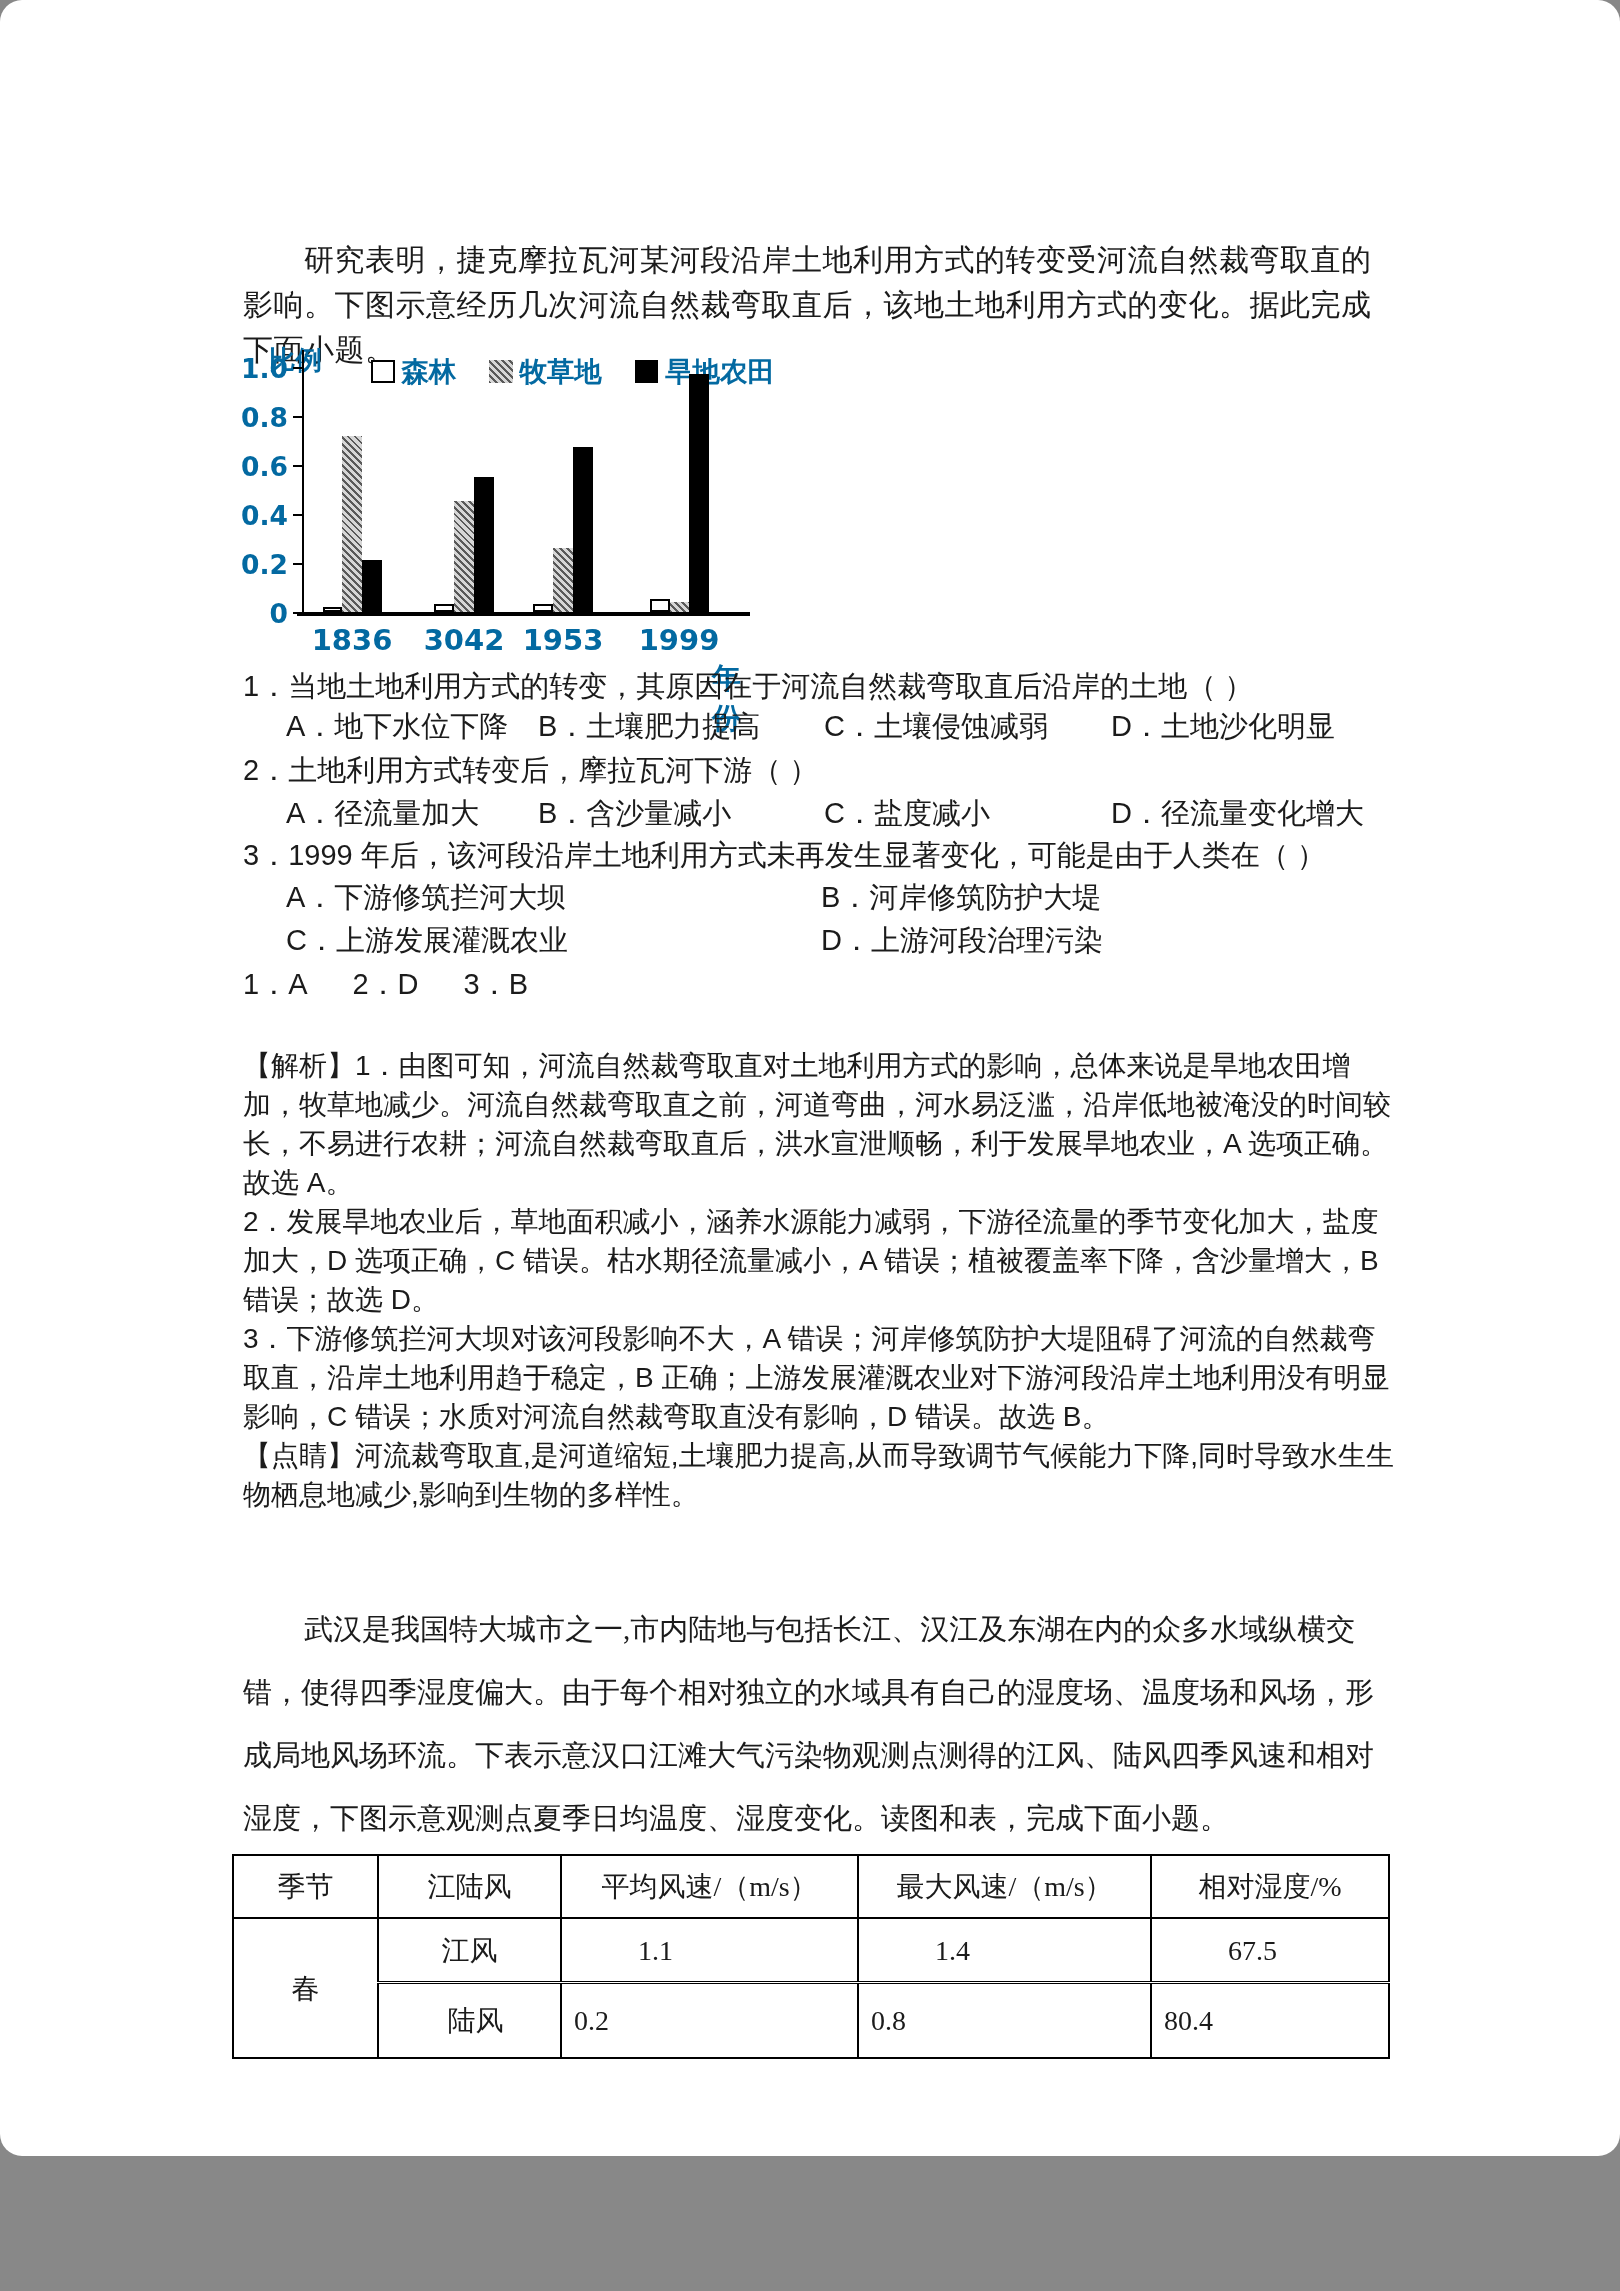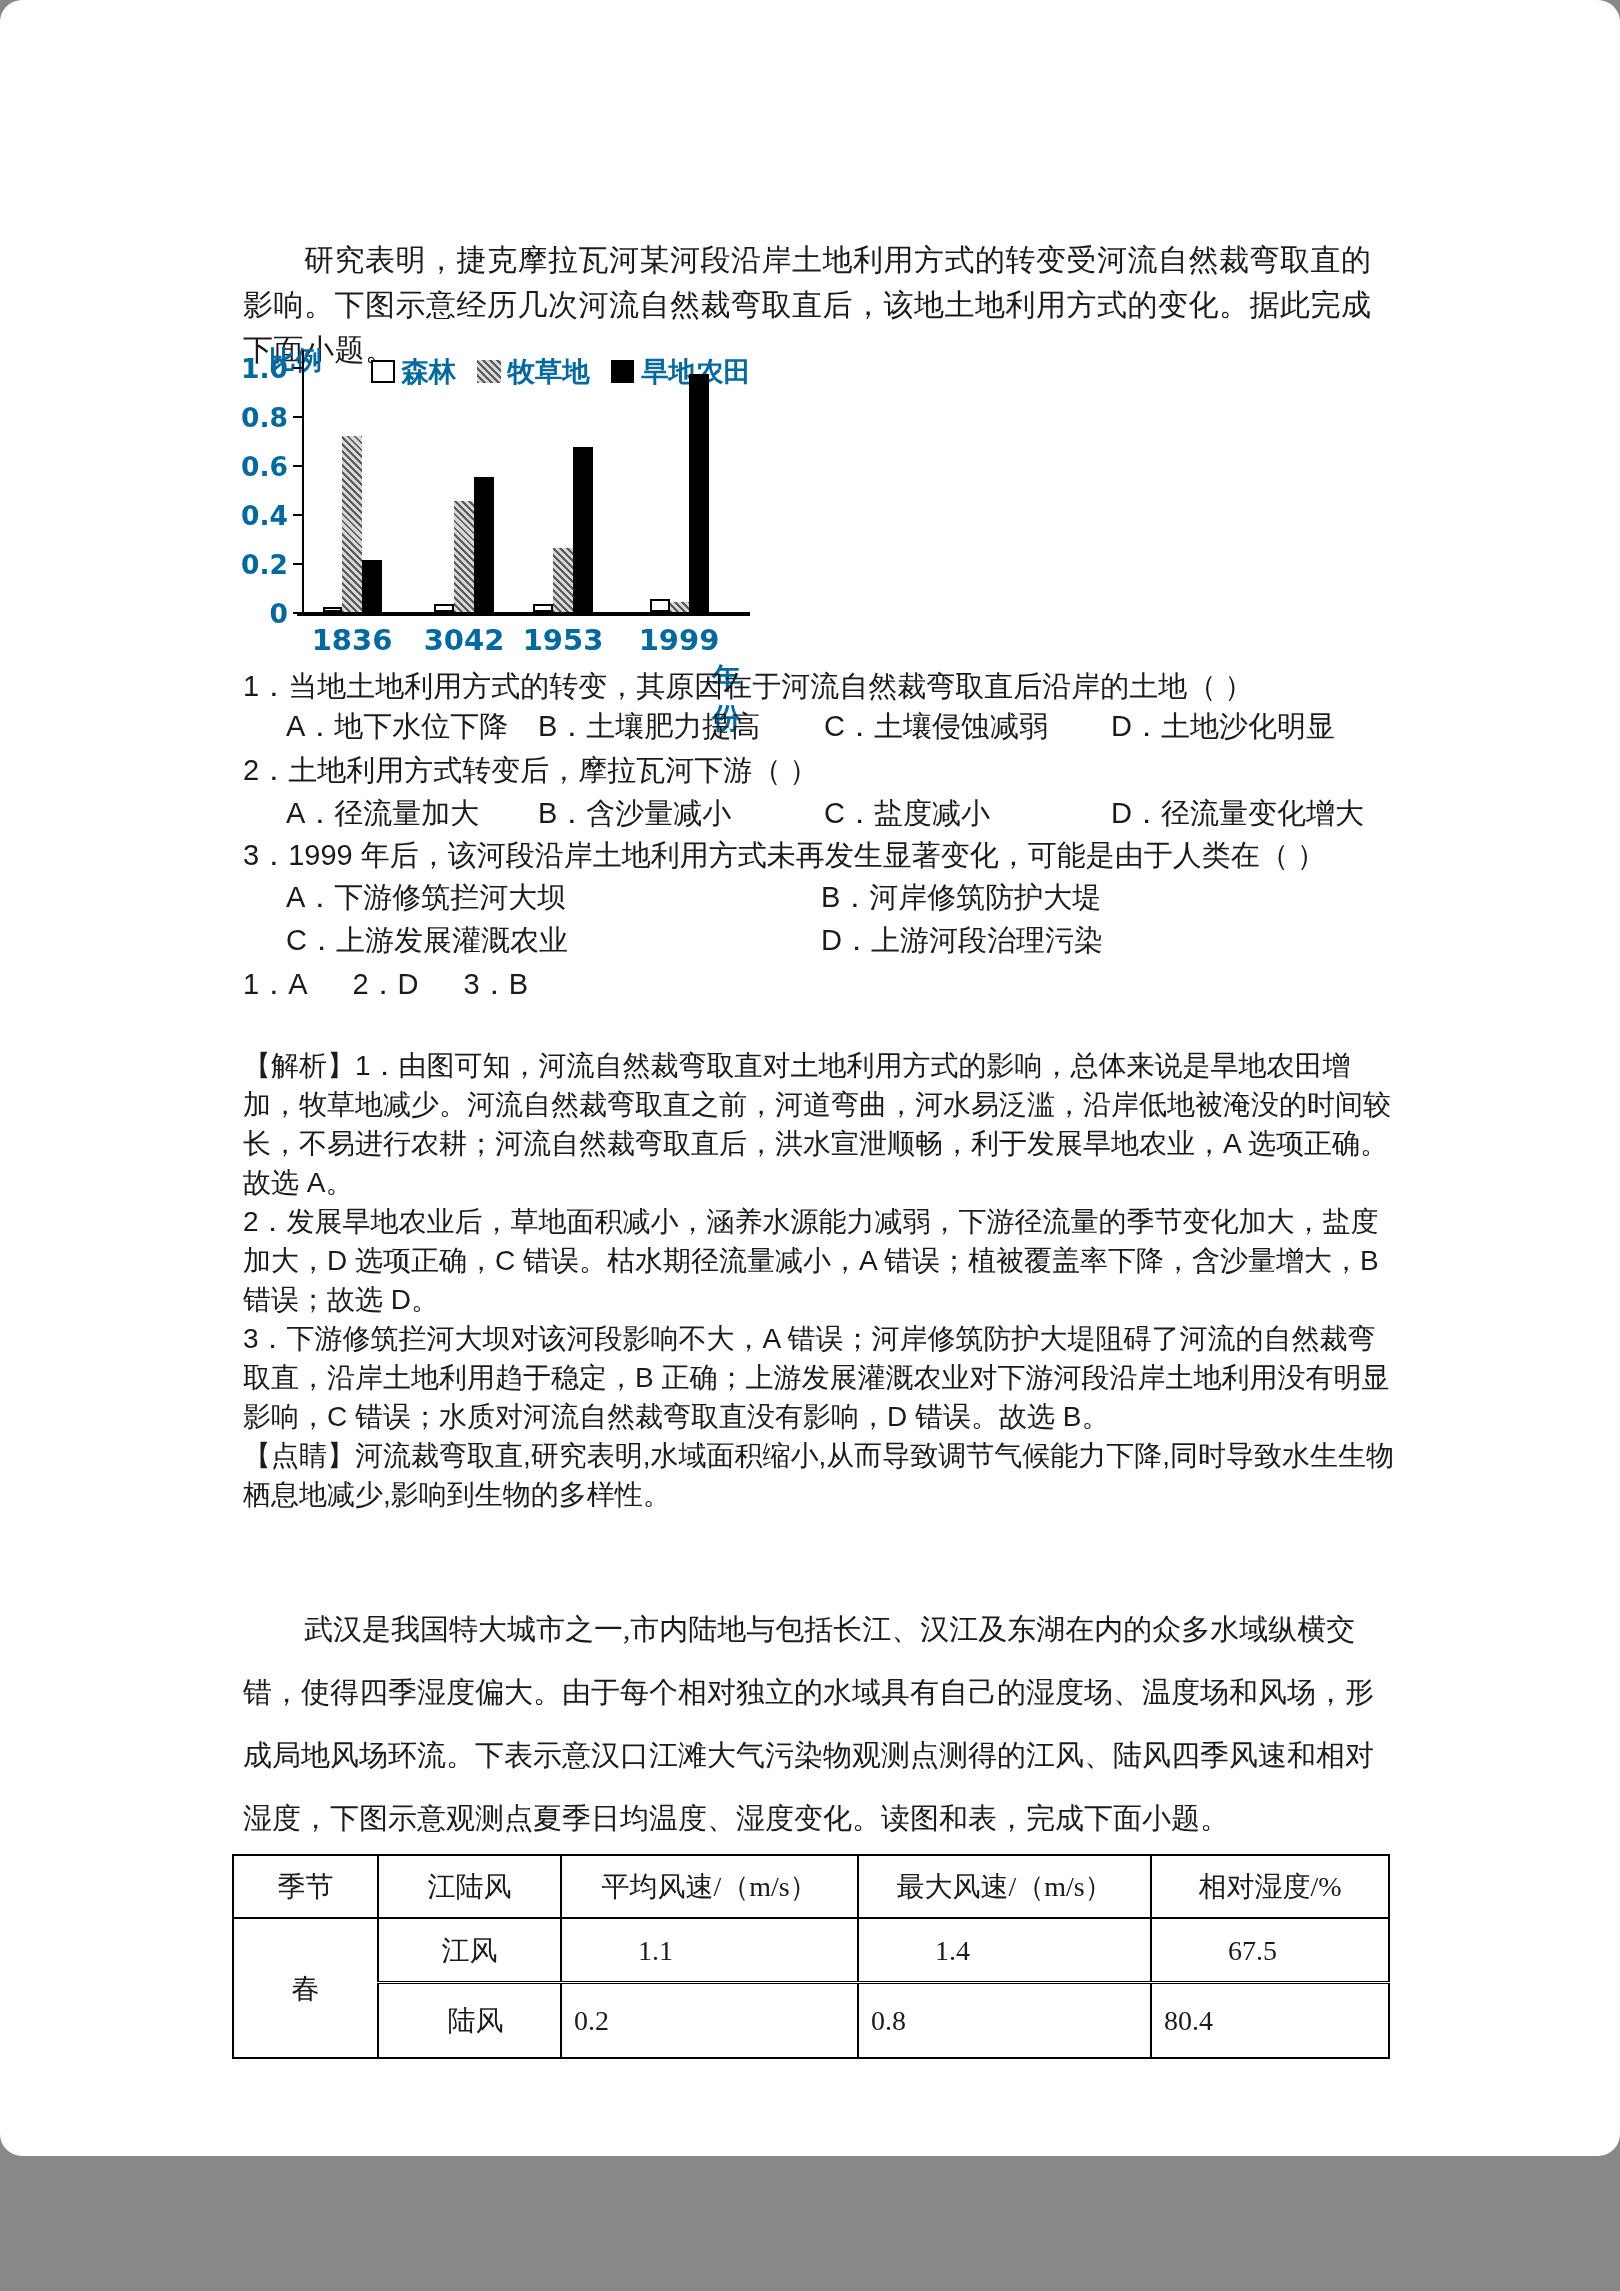--- a/index.html
+++ b/index.html
@@ -8,21 +8,21 @@
 
   
   .intro{position:absolute;left:243px;top:237px;width:1157px;
          font:30px/45px "Liberation Serif",serif;text-indent:61px;letter-spacing:0.5px;}
 
   
   .chart{position:absolute;left:265px;top:338px;width:519px;height:328px;
          font-family:"DejaVu Sans",sans-serif;color:#0369a1;}
   .chart-ylabel{position:absolute;left:3.9px;top:3.9px;font-size:26.5px;font-weight:bold;}
   .chart-legend{position:absolute;left:106px;top:15.7px;display:flex;align-items:center;
-                gap:21px;font-size:27.4px;font-weight:bold;}
+                gap:33px;font-size:27.4px;font-weight:bold;}
   .legend-item{display:flex;align-items:center;gap:6.9px;}
   .swatch{width:23.5px;height:23.5px;box-sizing:border-box;}
   .sw0{background:#fff;border:2.9px solid #000;}
   .sw1{background:repeating-linear-gradient(45deg,#595959 0 2px,#d6d6d6 2px 4.9px);}
   .sw2{background:#000;}
   .chart-plot{position:absolute;left:39px;top:30px;width:436px;height:245px;}
   .yaxis{position:absolute;left:-2px;top:-17.6px;width:2px;height:265px;background:#000;}
   .xaxis{position:absolute;left:-6.9px;top:244px;width:453px;height:3.9px;background:#000;}
   .ytick-mark{position:absolute;left:-10.8px;width:8.8px;height:2px;background:#000;}
   .ytick-label{position:absolute;left:-65px;width:49px;text-align:right;font-size:26.5px;font-weight:bold;}
@@ -149,21 +149,21 @@
   <div class="answers">
     <span>1．A</span>
     <span>2．D</span>
     <span>3．B</span>
   </div>
 
   <div class="analysis">
     <p>【解析】1．由图可知，河流自然裁弯取直对土地利用方式的影响，总体来说是旱地农田增加，牧草地减少。河流自然裁弯取直之前，河道弯曲，河水易泛滥，沿岸低地被淹没的时间较长，不易进行农耕；河流自然裁弯取直后，洪水宣泄顺畅，利于发展旱地农业，A 选项正确。故选 A。</p>
     <p>2．发展旱地农业后，草地面积减小，涵养水源能力减弱，下游径流量的季节变化加大，盐度加大，D 选项正确，C 错误。枯水期径流量减小，A 错误；植被覆盖率下降，含沙量增大，B 错误；故选 D。</p>
     <p>3．下游修筑拦河大坝对该河段影响不大，A 错误；河岸修筑防护大堤阻碍了河流的自然裁弯取直，沿岸土地利用趋于稳定，B 正确；上游发展灌溉农业对下游河段沿岸土地利用没有明显影响，C 错误；水质对河流自然裁弯取直没有影响，D 错误。故选 B。</p>
-    <p>【点睛】河流裁弯取直,研究表明,水域面积缩小,从而导致调节气候能力下降,同时导致水生生物栖息地减少,影响到生物的多样性。</p>
+    <p>【点睛】河流裁弯取直,是河道缩短,土壤肥力提高,从而导致调节气候能力下降,同时导致水生生物栖息地减少,影响到生物的多样性。</p>
   </div>
 
   <div class="passage2">武汉是我国特大城市之一,市内陆地与包括长江、汉江及东湖在内的众多水域纵横交错，使得四季湿度偏大。由于每个相对独立的水域具有自己的湿度场、温度场和风场，形成局地风场环流。下表示意汉口江滩大气污染物观测点测得的江风、陆风四季风速和相对湿度，下图示意观测点夏季日均温度、湿度变化。读图和表，完成下面小题。</div>
 
   <table class="geo-table">
     <colgroup>
       <col style="width:145px">
         <col style="width:183px">
         <col style="width:297px">
       <col style="width:293px">

